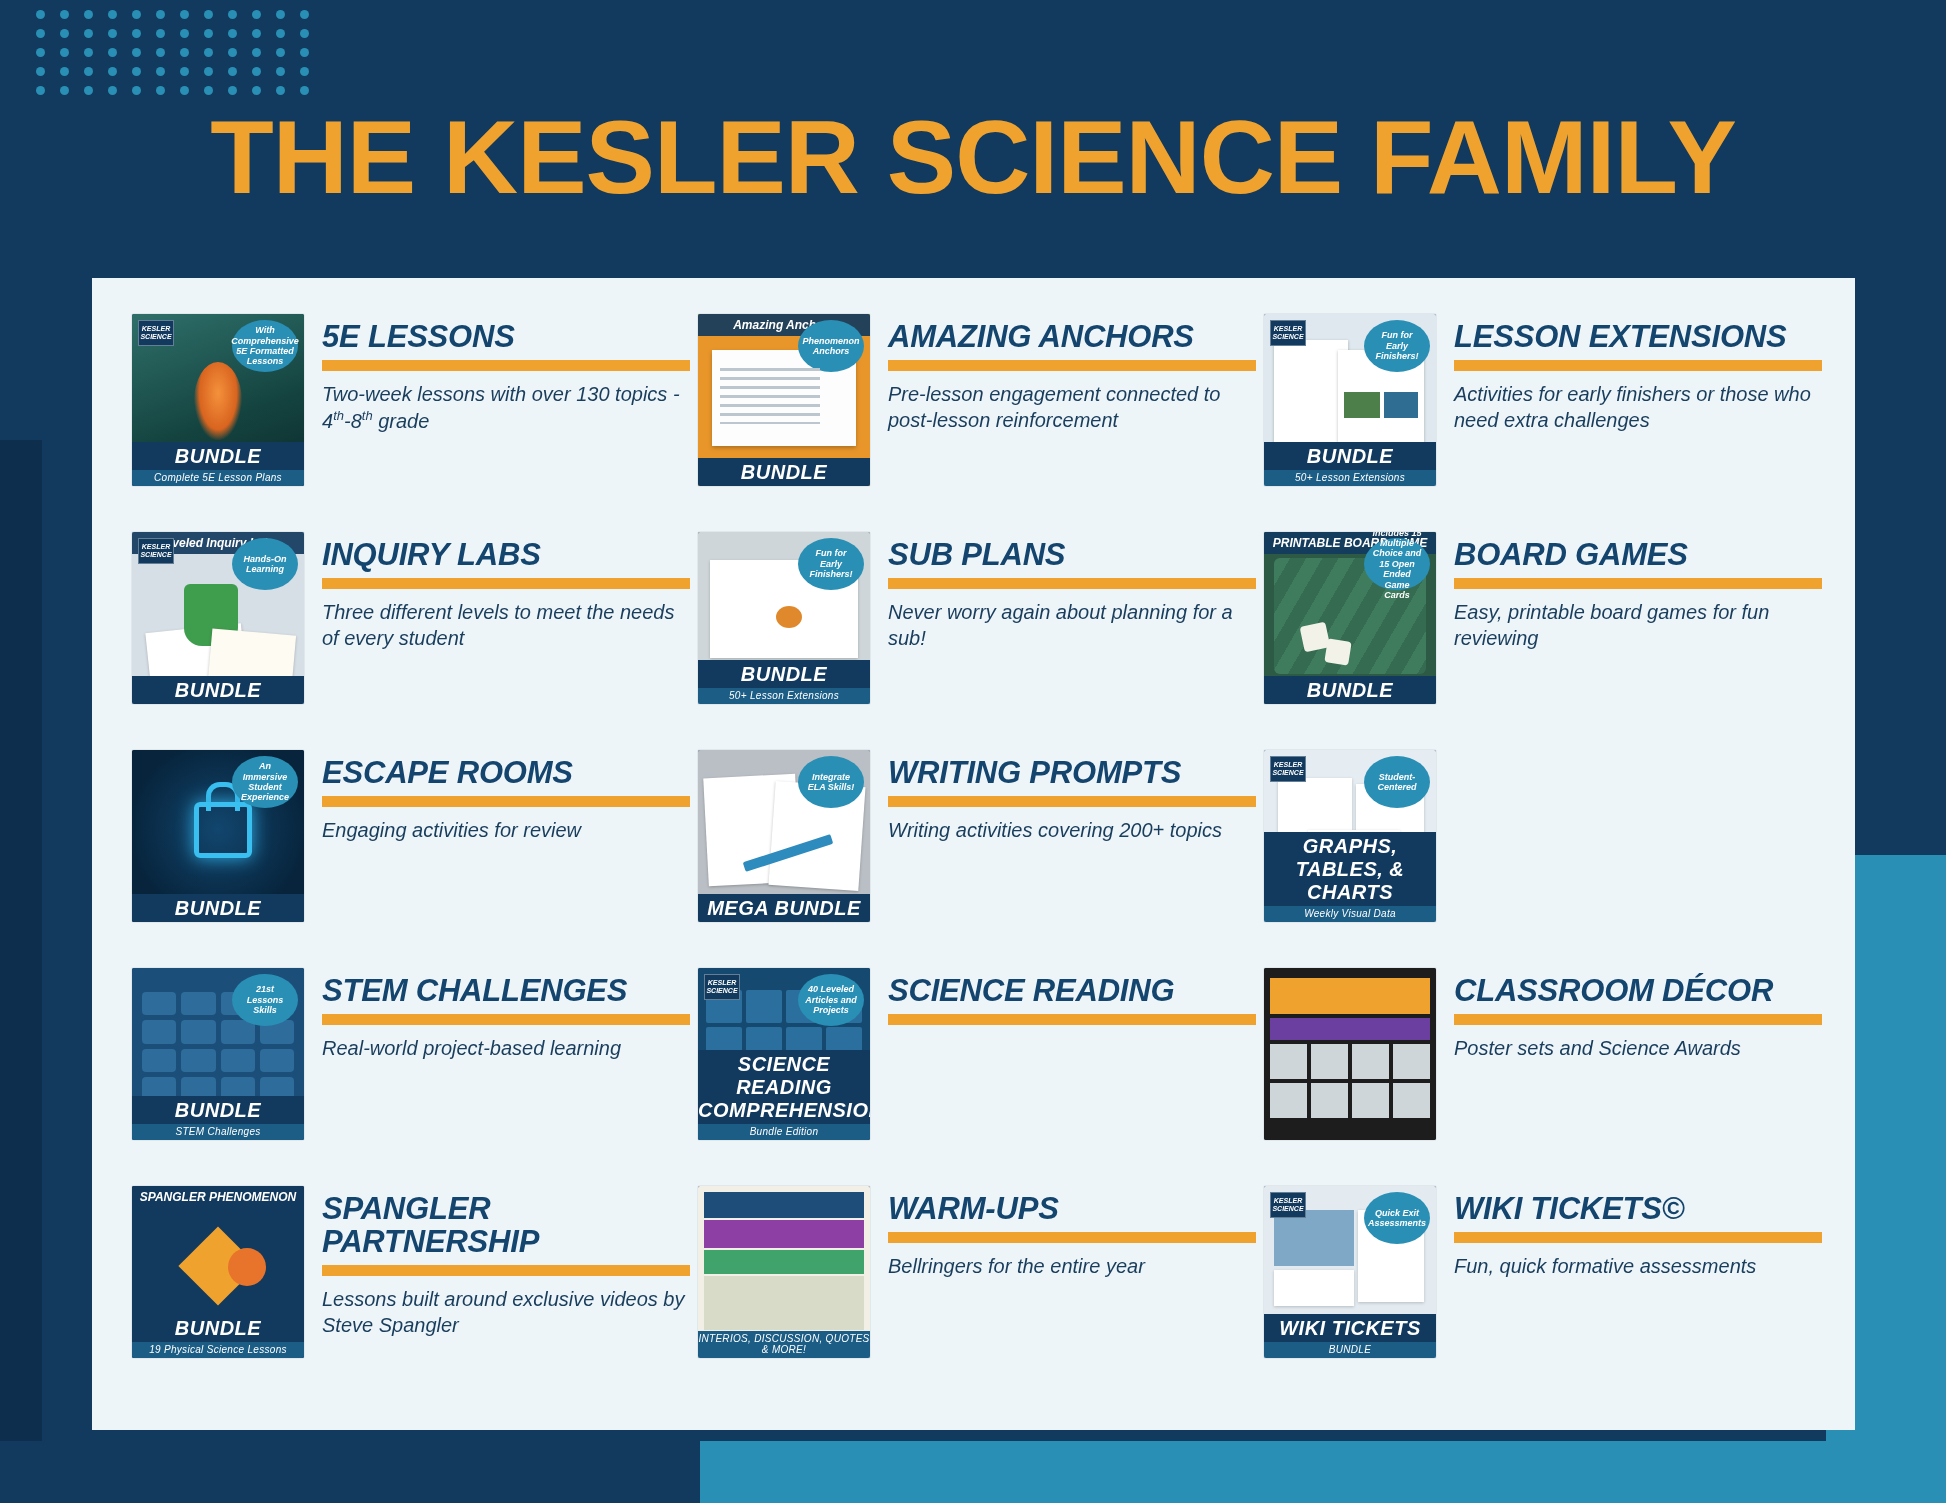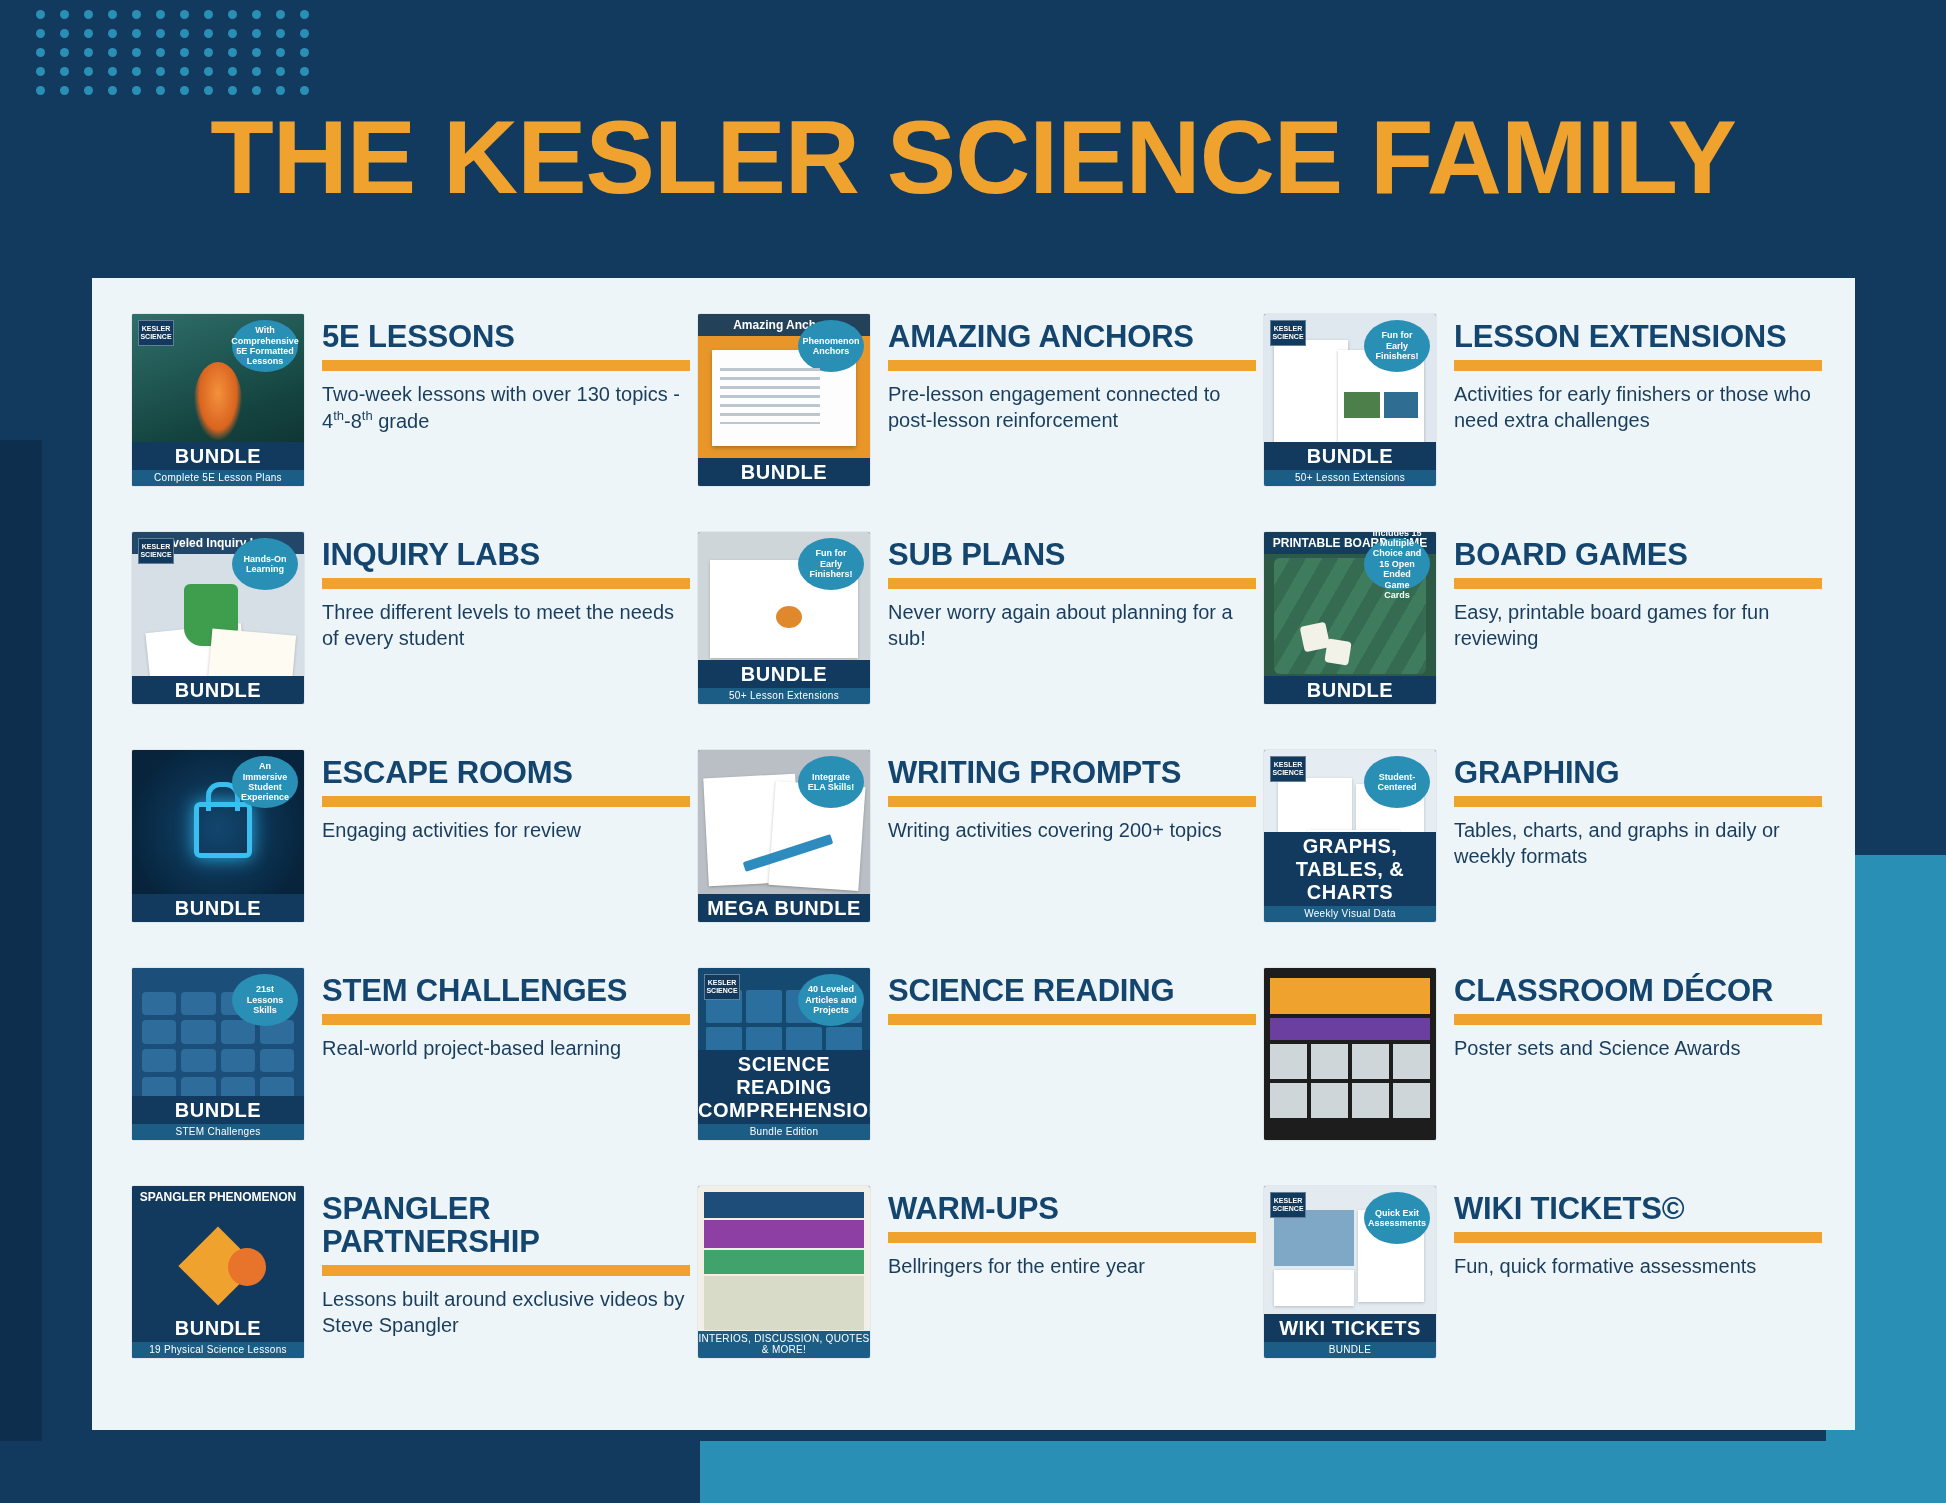--- a/index.html
+++ b/index.html
@@ -85,20 +85,21 @@
   }
 
   
   .panel {
     position: absolute;
     left: 92px;
     top: 278px;
     width: 1763px;
     height: 1152px;
     background: #eef5f9;
+    font-style: italic;
   }
 
   
   .grid {
     position: absolute;
     left: 40px;
     top: 28px;
     width: 1690px;
     display: grid;
     grid-template-columns: repeat(3, 1fr);
@@ -536,25 +537,20 @@
             <span class="c2"></span>
             <span class="c3"></span>
           </div>
           <div class="logo">KESLER SCIENCE</div>
           <div class="toptag">Student-Centered</div>
           <div class="badge">
             <div class="badge-main">GRAPHS, TABLES, &amp; CHARTS</div>
             <div class="badge-sub">Weekly Visual Data</div>
           </div>
         </div>
-        <div class="info">
-          <div class="item-title">GRAPHING</div>
-          <div class="rule"></div>
-          <div class="item-desc">Tables, charts, and graphs in daily or weekly formats</div>
-        </div>
       </div>
       <div class="cell">
         <div class="thumb">
           <div class="art art-stem">
             <span class="icons">
               <i></i>
               <i></i>
               <i></i>
               <i></i>
               <i></i>

